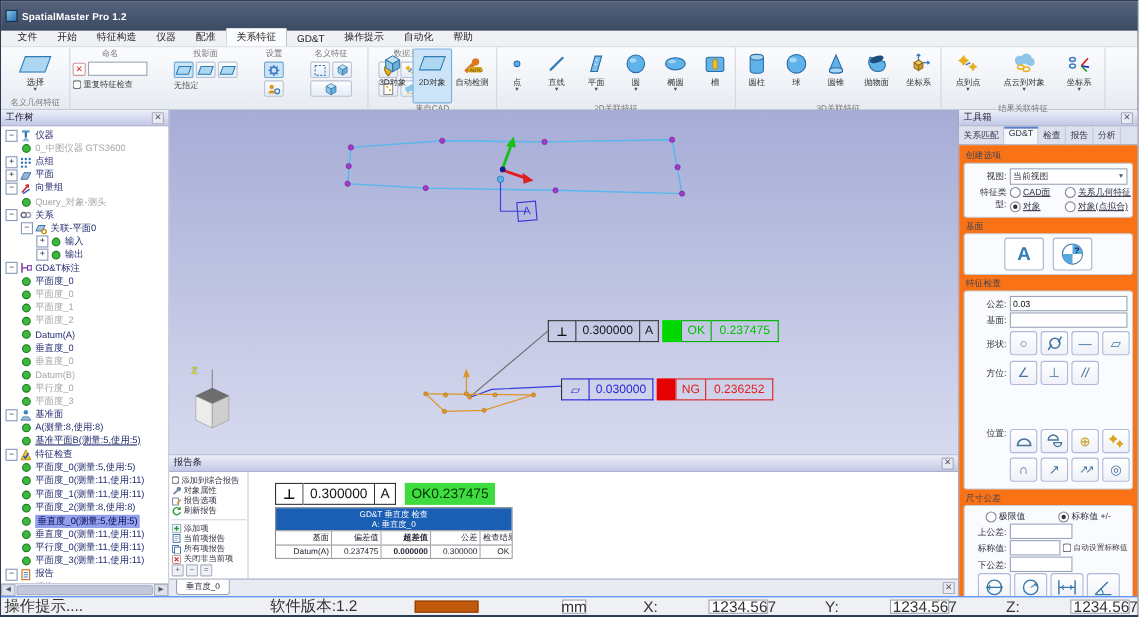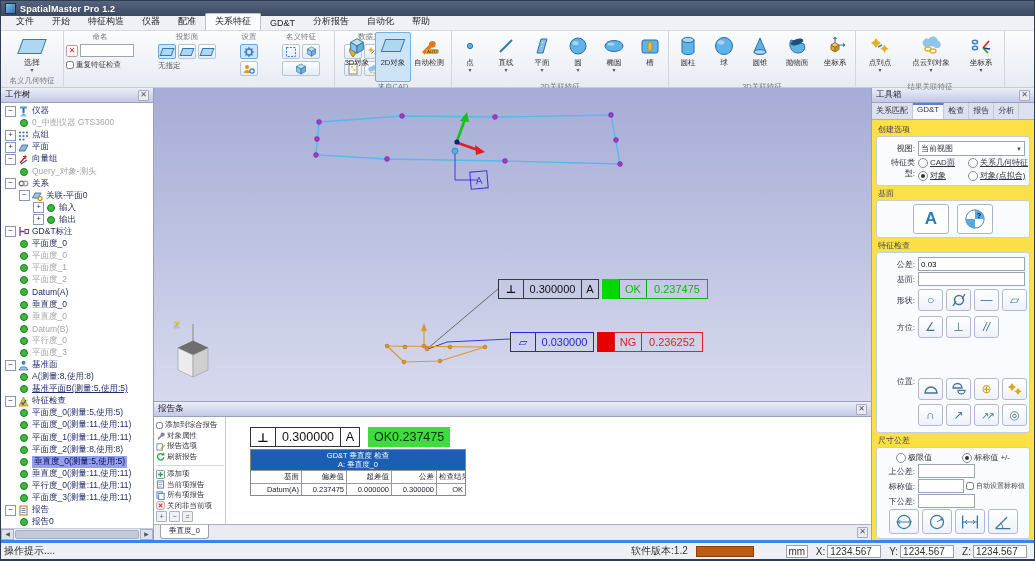--- a/index.html
+++ b/index.html
@@ -1,19 +1,19 @@
 <!DOCTYPE html>
 <html><head>
 <meta charset="utf-8">
 <style>
   html,body{margin:0;padding:0;}
   body{font-family:"Liberation Sans","DejaVu Sans",sans-serif;width:1035px;height:561px;overflow:hidden;background:#d4d0c8;}
   .win{width:1033px;height:558px;border:1px solid #2e3c55;border-bottom:3px solid #2e3c55;display:flex;flex-direction:column;background:#eef0f4;}
   
-  .titlebar{height:15px;background:linear-gradient(#56637d,#3b4962);display:flex;align-items:center;padding:0 4px;flex:none;}
+  .titlebar{height:27px;background:linear-gradient(#56637d,#3b4962);display:flex;align-items:center;padding:0 4px;flex:none;}
   .appicon{width:9px;height:9px;background:linear-gradient(135deg,#7ec3ea,#2f6fae);border:1px solid #16324e;margin-right:4px;}
   .apptitle{color:#fff;font-size:9px;font-weight:bold;letter-spacing:.2px;}
   
   .menubar{height:14px;background:#f0f1f4;border-bottom:1px solid #d8dae0;display:flex;align-items:flex-end;padding-left:6px;flex:none;}
   .menu-item{font-size:9px;color:#222;padding:1px 9px 2px 9px;cursor:default;}
   .menu-item.active{background:#fbfcfe;border:1px solid #bcc2cc;border-bottom:none;border-radius:2px 2px 0 0;}
   
   .ribbon{height:56px;background:linear-gradient(#fbfcfe,#e7ebf2);border-bottom:1px solid #c6ccd6;display:flex;flex:none;}
   .rgroup{display:flex;flex-direction:column;border-right:1px solid #d2d6de;padding:1px 2px 0 2px;position:relative;}
   .rgroup .body{display:flex;flex:1;align-items:flex-start;}
@@ -95,47 +95,47 @@
   .repfcf .cell:first-child{border-left:1.4px solid #333;}
   .repfcf .sym{width:24px;font-weight:bold;}
   .repfcf .tol{width:64px;}
   .repfcf .dat{width:18px;}
   .okblock{margin-left:8px;background:#3fdc3f;color:#053005;display:flex;align-items:center;padding:0 6px;font-size:12.5px;}
   .reptable{position:absolute;left:24px;top:32px;width:214px;border:1px solid #888;font-size:7.5px;}
   .rtitle{background:#1b5fb5;color:#fff;text-align:center;line-height:9px;padding:1px 0;}
   .trow{display:flex;}
   .tcell{border-top:1px solid #999;border-right:1px solid #999;background:#fff;text-align:right;padding:1px 2px;color:#223;overflow:hidden;white-space:nowrap;}
   .tcell:last-child{border-right:none;}
-  .c0{width:46px;}.c1{width:40px;}.c2{width:40px;}.c3{width:40px;}.c4{flex:1;}
+  .c0{width:46px;}.c1{width:40px;}.c2{width:40px;font-weight:bold;}.c3{width:40px;}.c4{flex:1;}
   .tabstrip{height:15px;background:#e9ebf3;border-top:1px solid #aab0c2;display:flex;align-items:flex-start;padding-left:6px;flex:none;}
   .rtab{background:#fff;border:1px solid #99a0b4;border-top:none;font-size:7.5px;color:#223;padding:1px 8px 2px 8px;border-radius:0 0 3px 3px;}
   .tabx{margin-left:auto;margin-right:3px;margin-top:2px;}
   
   .toolbox{width:162px;border-left:1px solid #9aa0c4;background:#f2f3f9;display:flex;flex-direction:column;flex:none;}
   .tbtabs{display:flex;height:16px;border-bottom:1px solid #aab0c4;background:#dde1ee;flex:none;}
   .tbtab{font-size:8px;color:#334;padding:2px 4px 0 4px;border-right:1px solid #c4c9da;white-space:nowrap;}
   .tbtab.active{background:#f7f8fc;border-top:2px solid #5a82c8;padding-top:0;}
-  .tbbody{flex:1;overflow:hidden;padding:2px 4px;background:#fde047;}
+  .tbbody{flex:1;overflow:hidden;padding:2px 4px;background:#f97316;}
   .grplabel{font-size:8px;color:#445;margin:2px 0 1px 2px;}
   .grpbox{border:1px solid #c9cdda;border-radius:3px;background:#fafbfe;padding:3px 4px;}
   .frow{display:flex;align-items:center;margin:1px 0;font-size:8px;color:#334;}
   .frow .fl{width:34px;text-align:right;margin-right:3px;flex:none;}
   .tbselect{flex:1;height:13px;border:1px solid #9aa4b8;background:#fff;display:flex;align-items:center;font-size:8px;padding:0 2px;}
   .tbselect .sv{flex:1;}
   .tbselect .sa{font-size:6px;color:#456;}
   .radio{display:flex;align-items:center;gap:2px;font-size:8px;color:#334;white-space:nowrap;}
   .rdot{width:8px;height:8px;border-radius:50%;border:1px solid #889;background:#fff;position:relative;flex:none;}
   .rdot.on::after{content:"";position:absolute;left:2px;top:2px;width:4px;height:4px;border-radius:50%;background:#333;}
   .tbinput{flex:1;height:12px;border:1px solid #9aa4b8;background:#fff;font-size:8px;padding:0 2px;min-width:0;}
   .symbtn{width:25px;height:22px;border:1px solid #b0b8d8;border-radius:3px;background:linear-gradient(#ffffff,#eef1f8);display:flex;align-items:center;justify-content:center;font-size:12px;color:#44739e;padding:0;margin-right:3px;}
   .symrow{display:flex;margin:2px 0;}
   .abtn{width:36px;height:30px;border:1px solid #aab4cc;border-radius:3px;background:#fff;color:#2f7cb5;font-size:17px;font-weight:bold;display:flex;align-items:center;justify-content:center;}
   .toolbtn{width:30px;height:26px;border:1px solid #b0b8d8;border-radius:3px;background:linear-gradient(#ffffff,#eef1f8);display:flex;align-items:center;justify-content:center;margin:0 3px;padding:0;}
   
-  .statusbar{height:16px;background:#eef0f4;border-top:3px solid #3b82f6;display:flex;align-items:center;font-size:10px;color:#333;padding:0 3px;flex:none;}
+  .statusbar{height:16px;background:#eef0f4;border-top:1px solid #3b82f6;display:flex;align-items:center;font-size:14px;color:#333;padding:0 3px;flex:none;gap:44px;}
   .statusbar .hint{flex:1;}
   .orangebar{width:56px;height:9px;background:#c25a0e;border:1px solid #8a3f06;margin:0 30px 0 8px;}
   .sbox{height:11px;border:1px solid #9aa2b0;background:#fff;display:flex;align-items:center;padding:0 2px;margin:0 4px 0 2px;}
   .sbox.small{width:16px;justify-content:center;}
   .sbox.val{width:48px;}
   .slbl{margin-left:4px;}
 </style>
 </head>
 <body>
 
@@ -147,21 +147,21 @@
   </div>
 
   <div class="menubar">
       <div class="menu-item">文件</div>
       <div class="menu-item">开始</div>
       <div class="menu-item">特征构造</div>
       <div class="menu-item">仪器</div>
       <div class="menu-item">配准</div>
       <div class="menu-item active">关系特征</div>
       <div class="menu-item">GD&amp;T</div>
-      <div class="menu-item">分析报告</div>
+      <div class="menu-item">操作提示</div>
       <div class="menu-item">自动化</div>
       <div class="menu-item">帮助</div>
     </div>
 
   <div class="ribbon">
     <div class="rgroup" style="width:58px;align-items:center;">
       <div class="rbig">
         <span class="pg big"></span>
         <span>选择</span>
         <span class="dd">▾</span>

